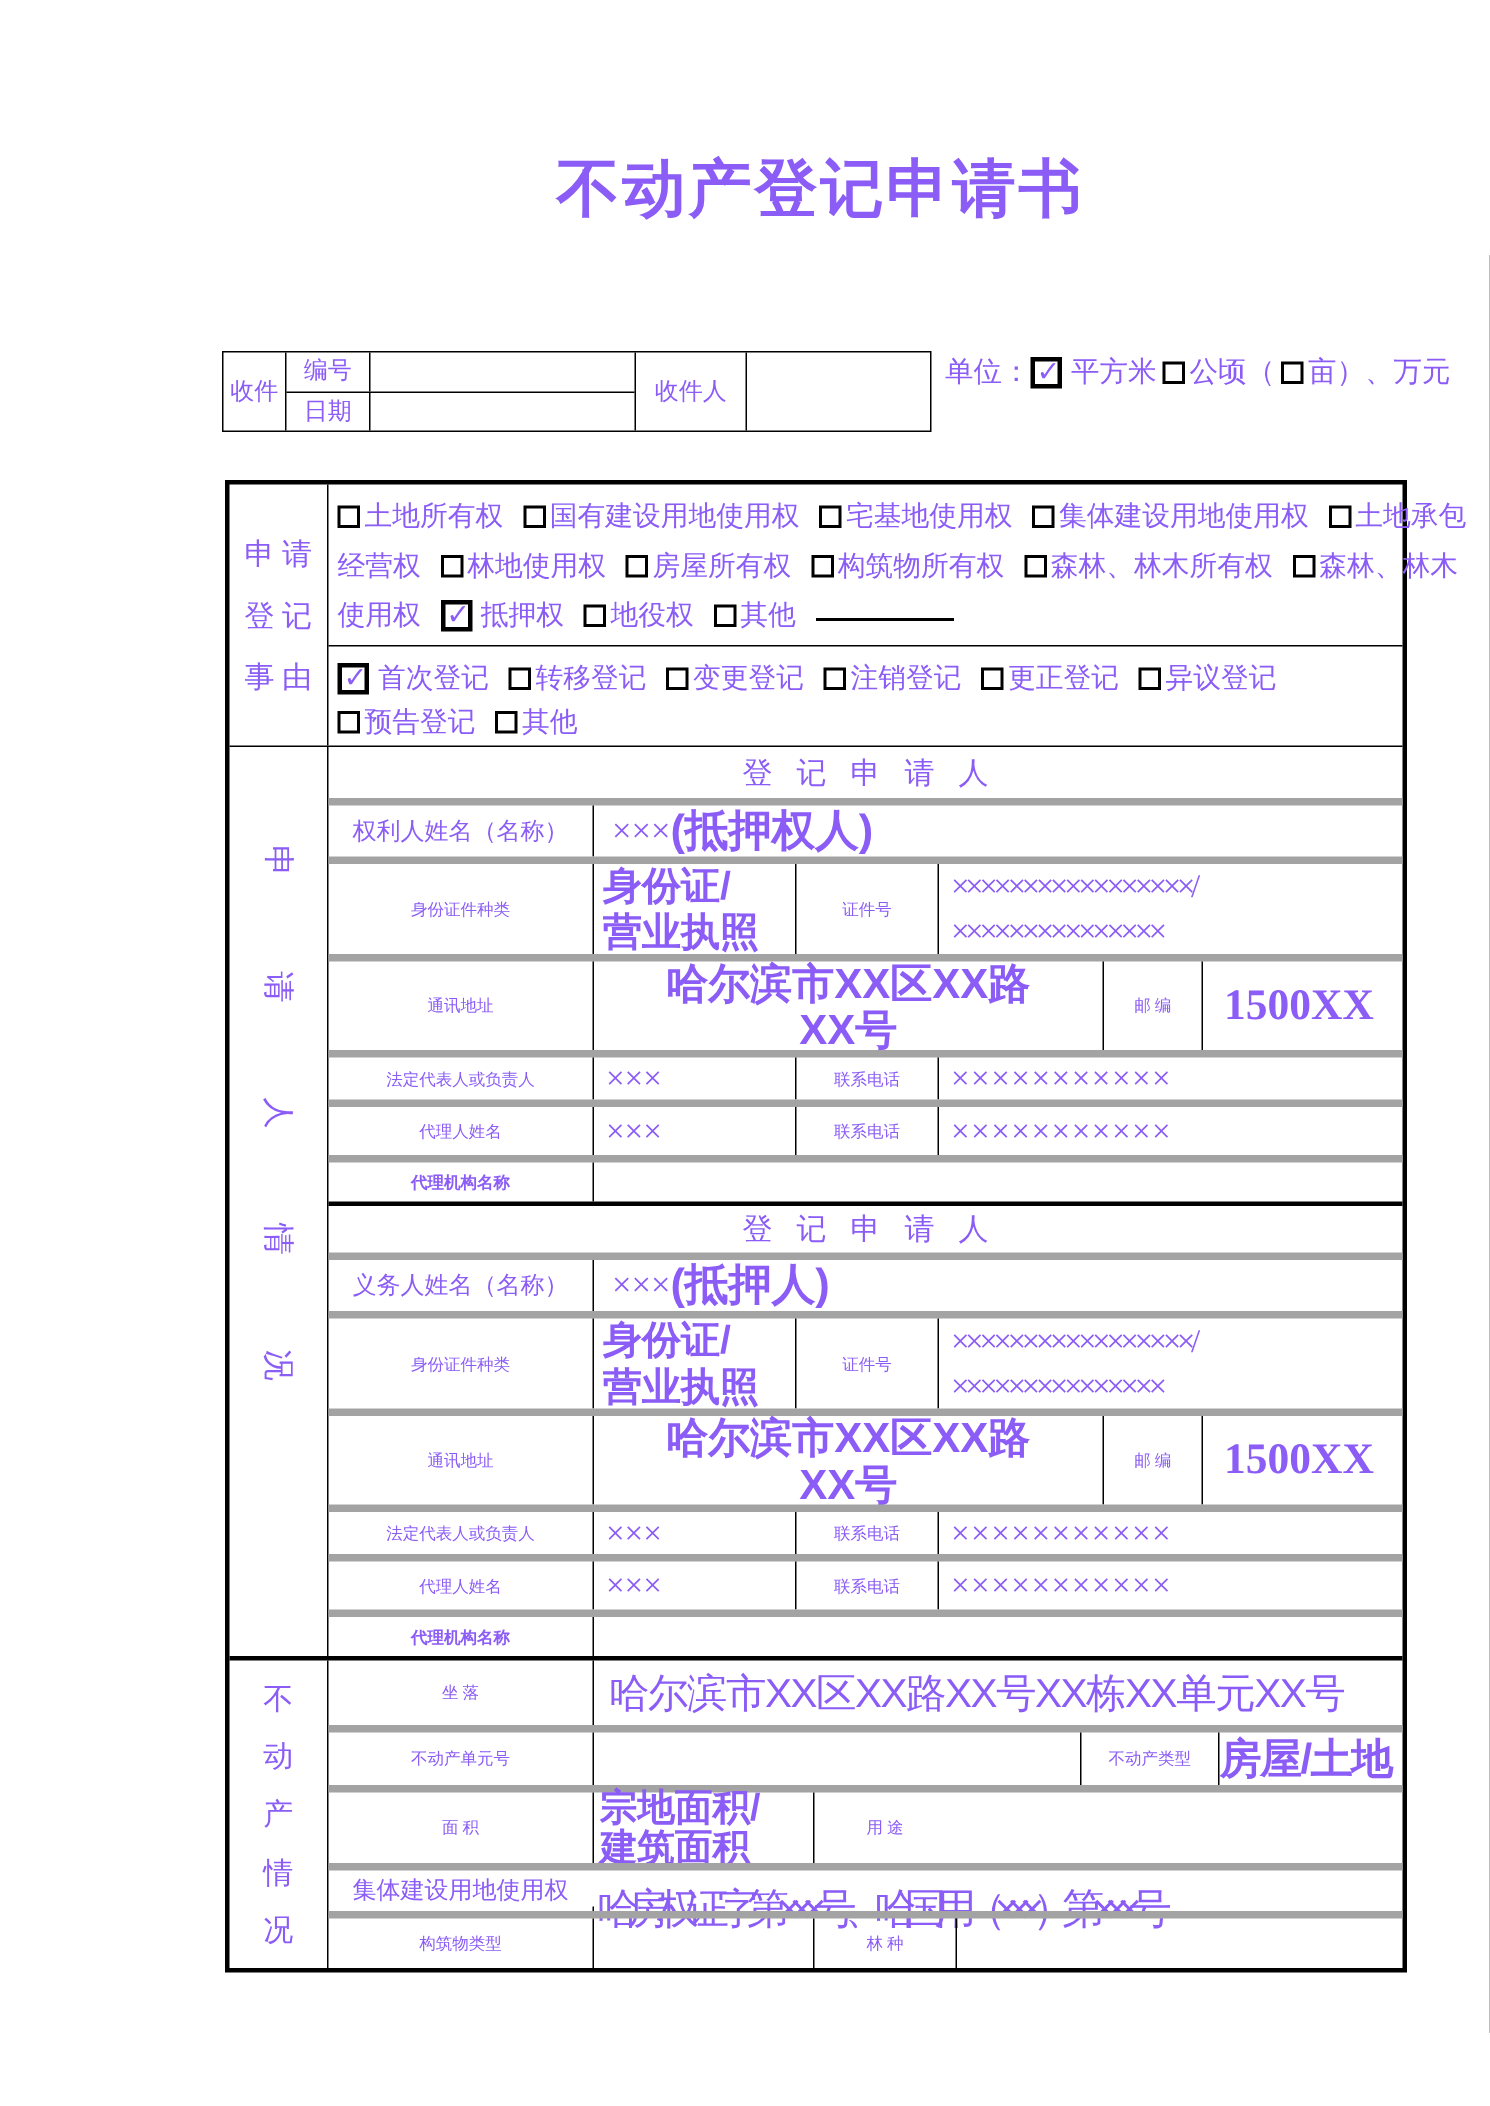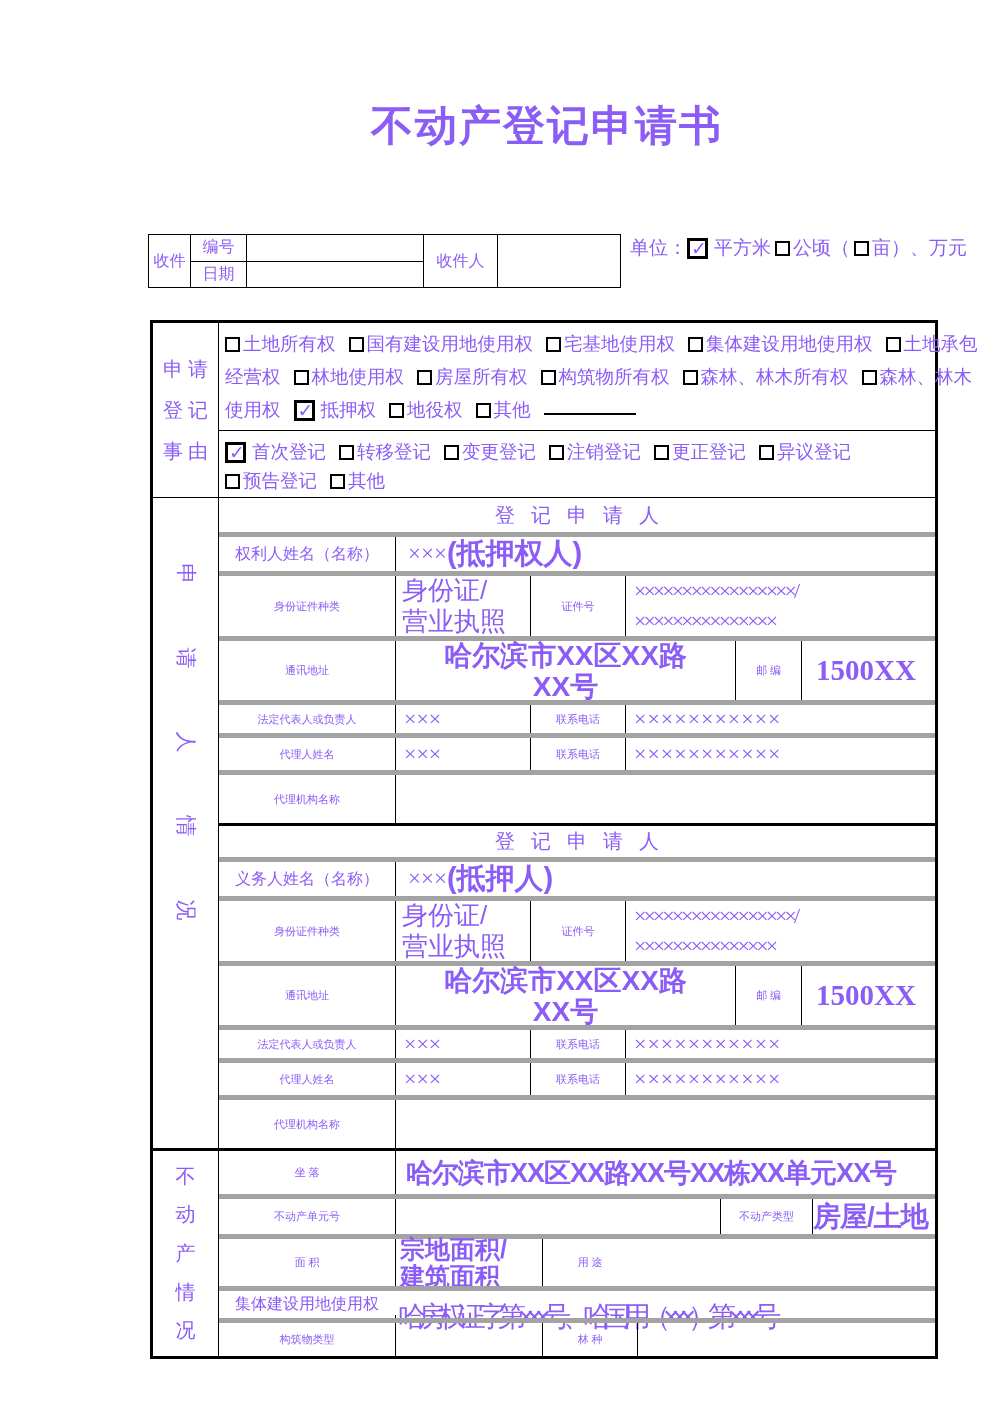--- a/index.html
+++ b/index.html
@@ -85,38 +85,38 @@
   .w-idn { width: 310px; }
   .w-adv { width: 340px; }
   .w-pcl { width: 66px; }
   .w-pcv { width: 134px; }
   .h-hdr { height: 34px; }
   .h-name { height: 39px; }
   .h-id { height: 65px; }
   .h-addr { height: 64px; }
   .h-legal { height: 33px; }
   .h-agent { height: 37px; }
-  .h-agency { height: 53px; }
+  .h-agency { height: 31px; font-weight: bold; }
   
   .v-name { font-size: 23px; padding-left: 12px; white-space:nowrap; }
   .v-name .suffix { font-weight: bold; font-size: 29px; font-family:"Liberation Sans","DejaVu Sans",sans-serif; }
-  .v-idtype { font-weight: normal; font-size: 26px; line-height: 31px; padding-left: 6px;
+  .v-idtype { font-weight: bold; font-size: 26px; line-height: 31px; padding-left: 6px;
               font-family:"Liberation Sans","DejaVu Sans",sans-serif; white-space:nowrap; }
   .v-idno { font-size: 22px; line-height: 30px; letter-spacing: -3px; padding-left: 8px; white-space:nowrap; }
   .v-addr { font-weight: bold; font-size: 28px; line-height: 31px; width:100%; text-align:center;
             font-family:"Liberation Sans","DejaVu Sans",sans-serif; }
   .v-pc { font-weight: bold; font-size: 29px; padding-left: 14px; }
   .v-x { font-size: 22px; padding-left: 8px; }
   .v-phone { font-size: 22px; padding-left: 8px; letter-spacing: 1px; }
   
   .h-loc { height: 43px; } .h-unit { height: 40px; } .h-area { height: 52px; }
   .h-cert { height: 32px; } .h-struct { height: 38px; }
   .w-unitv { width: 325px; } .w-typel { width: 92px; } .w-typev { width: 123px; }
   .w-areav { width: 147px; } .w-usel { width: 95px; } .w-usev { width: 298px; }
-  .v-loc { font-weight:bold; font-size: 27px; white-space:nowrap; padding-left:10px; letter-spacing:-1px;
+  .v-loc { font-weight:normal; font-size: 27px; white-space:nowrap; padding-left:10px; letter-spacing:-1px;
            font-family:"Liberation Sans","DejaVu Sans",sans-serif; }
   .v-type { font-weight:bold; font-size: 28px; white-space:nowrap; letter-spacing:-1px;
             font-family:"Liberation Sans","DejaVu Sans",sans-serif; }
   .v-area { font-weight:bold; font-size: 25px; line-height:27px; padding-left:4px; white-space:nowrap;
             font-family:"Liberation Sans","DejaVu Sans",sans-serif; }
   .v-use { font-weight:bold; font-size: 28px; width:100%; text-align:center; white-space:nowrap;
            font-family:"Liberation Sans","DejaVu Sans",sans-serif; }
   .v-cert { font-weight:normal; font-size: 28px; letter-spacing: -8px; white-space:nowrap; padding-left:2px;
             font-family:"Liberation Sans","DejaVu Sans",sans-serif;margin-top:24px; }
   .lab9 { font-size: 16px; }

